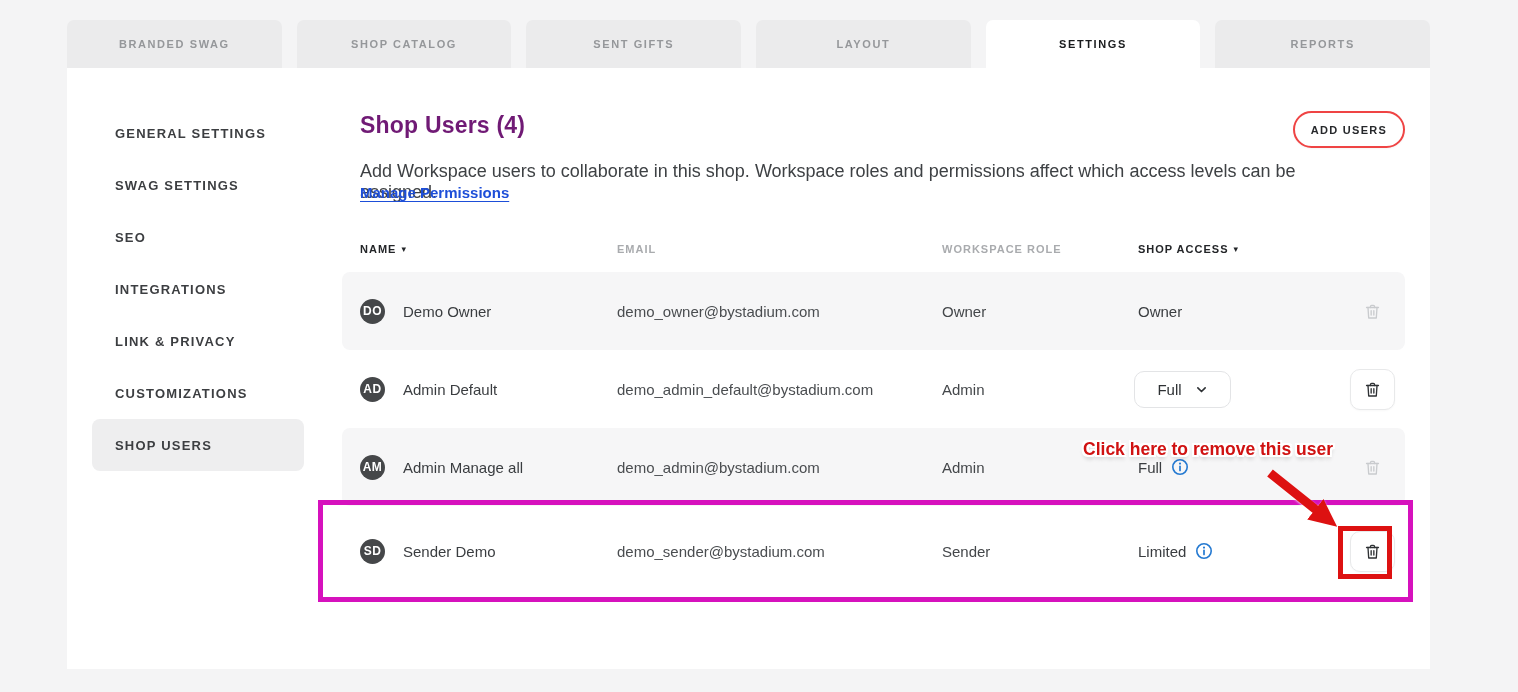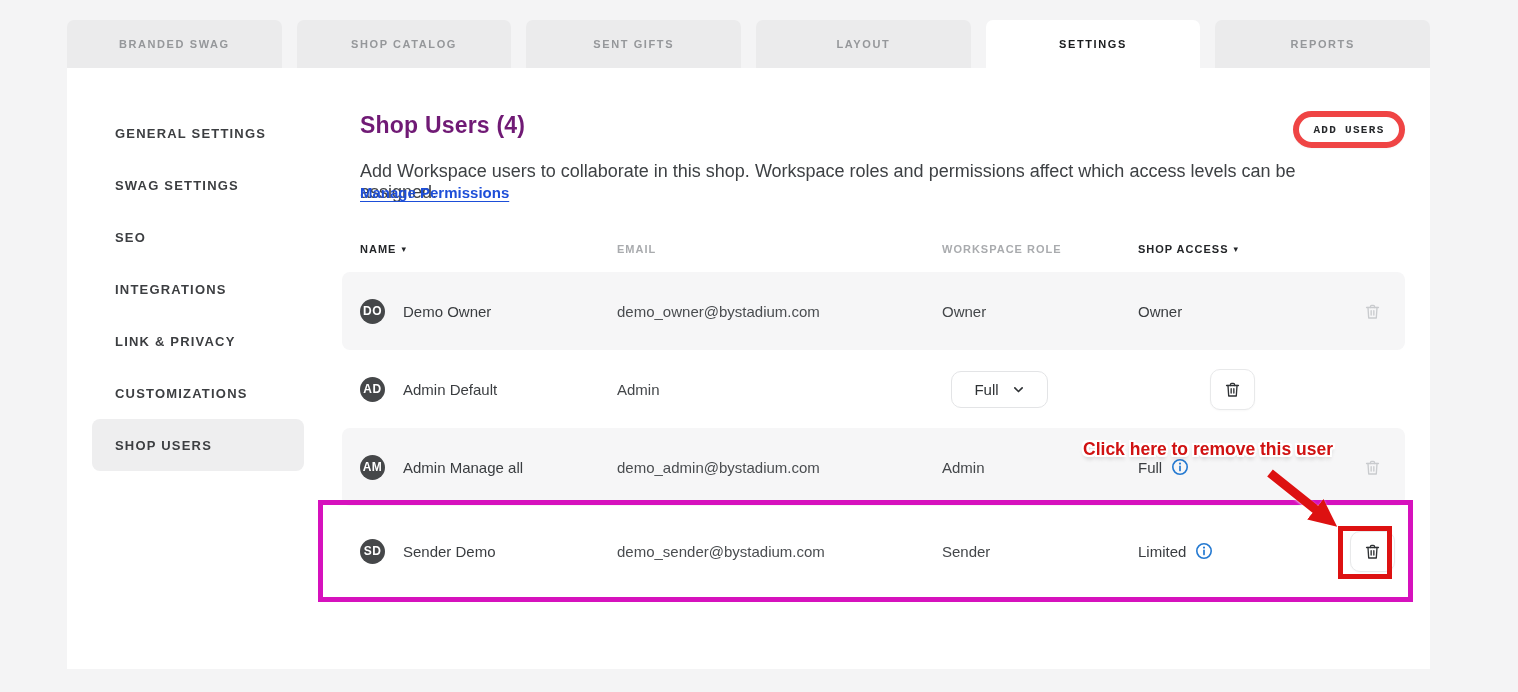--- a/index.html
+++ b/index.html
@@ -60,25 +60,25 @@
     position:absolute;left:18px;top:93px;width:960px;
     font-size:18px;color:var(--ink-soft);
   }
   .main-link{
     position:absolute;left:18px;top:116px;
     font-size:15px;font-weight:700;color:#1d4ed8;
     text-decoration:underline;text-underline-offset:3px;cursor:pointer;
   }
   .add-users{
     position:absolute;right:0;top:43px;width:112px;height:37px;
-    background:#fff;border:6px solid #ef4444;border-radius:19px;
+    background:#fff;border:2px solid #ef4444;border-radius:19px;
     font-size:11px;font-weight:700;letter-spacing:1.3px;color:#26282b;
     display:flex;align-items:center;justify-content:center;cursor:pointer;
     box-shadow:0 1px 2px rgba(0,0,0,.04);
-    font-family:Liberation Mono, monospace;
+    font-family:Liberation Sans, sans-serif;
   }
   
   .thead,.trow{
     display:grid;
     grid-template-columns:257px 325px 183px 215px 1fr;
     align-items:center;
     padding-left:18px;
   }
   .thead{
     position:absolute;left:0;top:171px;width:100%;height:20px;
@@ -195,20 +195,21 @@
               </svg>
           </span>
         </div>
       </div>
 
       <div class="trow">
         <div class="cell-name">
           <span class="avatar">AD</span>
           <span>Admin Default</span>
         </div>
+        <div class="cell-email">demo_admin_default@bystadium.com</div>
         <div class="cell-role">Admin</div>
         <div class="cell-access">
           <button class="select">
             <span>Full</span>
             <svg class="chev" viewBox="0 0 16 16" fill="none" stroke-width="2" stroke-linecap="round" stroke-linejoin="round" stroke="currentColor">
                 <path d="M3.5 6l4.5 4.5L12.5 6"></path>
               </svg>
           </button>
         </div>
         <div class="cell-action">

